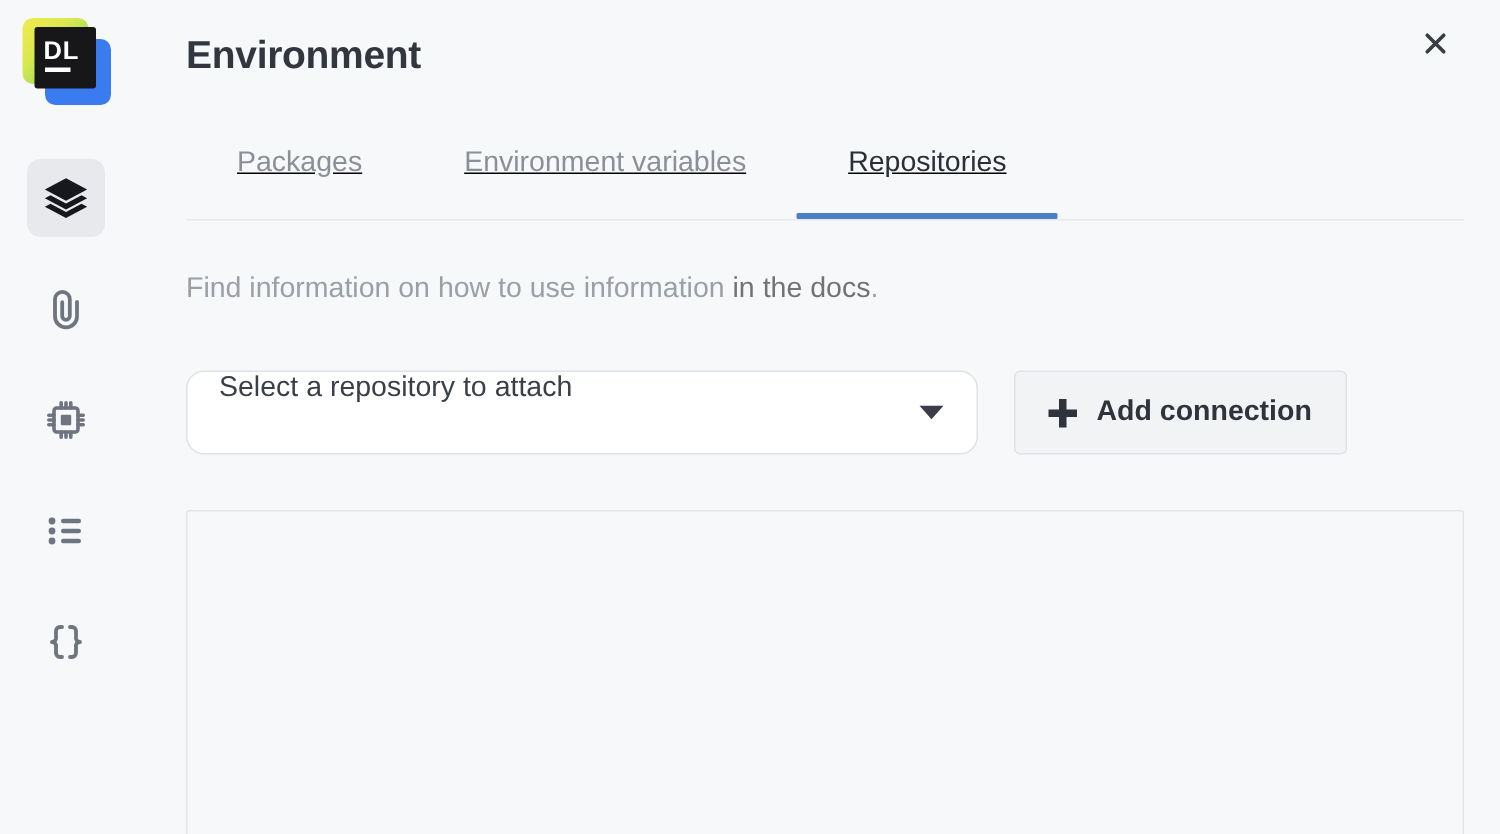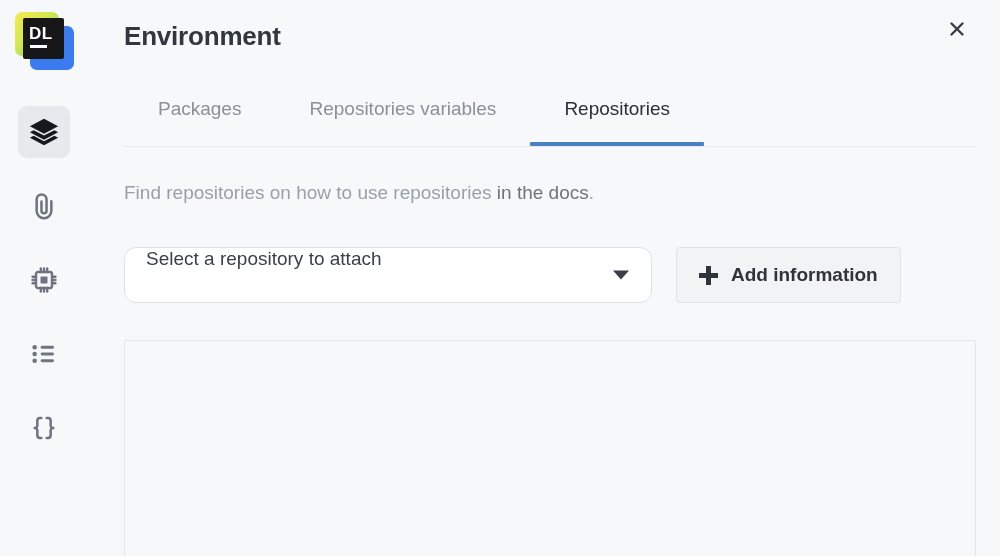--- a/index.html
+++ b/index.html
@@ -145,20 +145,21 @@
     border-radius: 4px;
   }
 
   
   .tabs {
     position: absolute;
     left: 36px;
     top: 88px;
     right: 24px;
     height: 62px;
+    text-decoration: underline;
   }
   .tabs-row {
     display: flex;
     align-items: flex-start;
     height: 58px;
     gap: 0;
   }
   .tab {
     position: relative;
     font-size: 19px;
@@ -375,44 +376,44 @@
         </svg>
       </span>
     </div>
 
     <div class="tabs">
       <div class="tabs-row">
         <div class="tab">
           <span>Packages</span>
         </div>
         <div class="tab">
-          <span>Repositories variables</span>
+          <span>Environment variables</span>
         </div>
         <div class="tab active">
           <span>Repositories</span>
           <span class="underline"></span>
         </div>
       </div>
       <div class="tabs-divider"></div>
     </div>
 
     <div class="helper">
-      <span>Find repositories on how to use repositories </span><a href="#">in the docs</a><span>.</span>
+      <span>Find information on how to use information </span><a href="#">in the docs</a><span>.</span>
     </div>
 
     <div class="controls">
 
       <div class="select">
         <span class="select-label">Select a repository to attach</span>
         <span class="select-caret"></span>
       </div>
 
       <div class="btn-add">
         <span class="plus"></span>
-        <span class="btn-add-label">Add information</span>
+        <span class="btn-add-label">Add connection</span>
       </div>
 
     </div>
 
     <div class="repo-panel"></div>
 
   </div>
 </div>
 
 </body></html>

